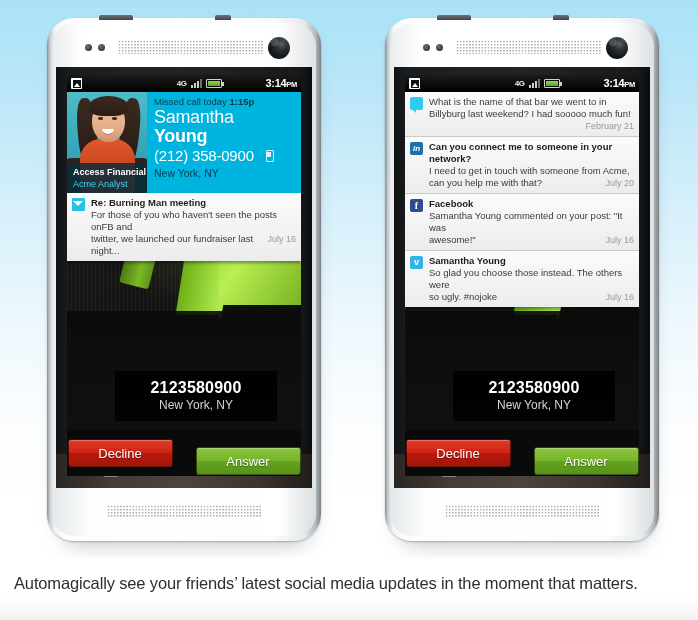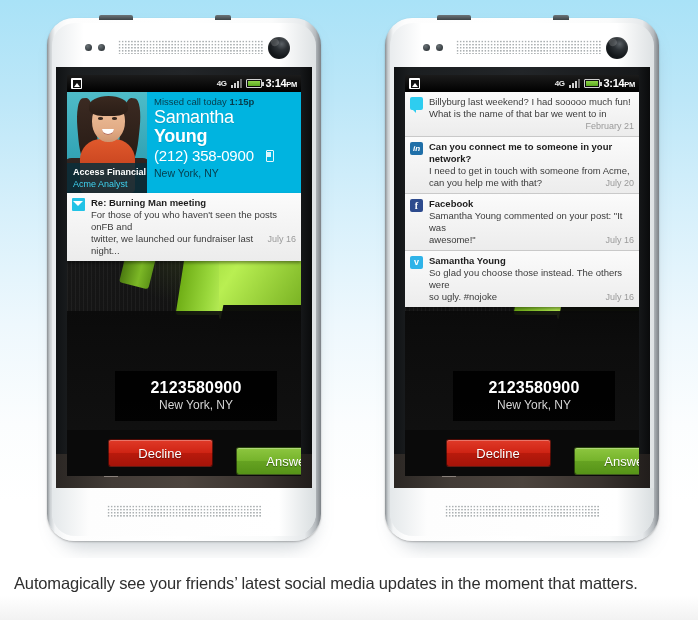--- a/index.html
+++ b/index.html
@@ -250,20 +250,21 @@
     display: block;
     width: 100%; height: 100%;
     background: linear-gradient(to bottom, #8fd44a, #5aa81f);
   }
   .clock {
     color: #ffffff;
     font-size: 11px;
     font-weight: bold;
     letter-spacing: -0.3px;
     line-height: 1;
+    margin-left: 40px;
   }
   .clock span { font-size: 7.5px; }
 
   
   .caller-card {
     position: absolute;
     left: 0; top: 17px;
     width: 234px;
     height: 101px;
     background: #00b4e0;
@@ -658,21 +659,20 @@
     position: absolute;
     left: 0; bottom: 0;
     width: 234px;
     height: 46px;
     background: #0a0a0a;
     display: flex;
     align-items: center;
     justify-content: center;
     gap: 23px;
     z-index: 4;
-    padding-left: 40px;
   }
   .abtn {
     width: 103px;
     height: 26px;
     border-radius: 3px;
     color: #ffffff;
     font-size: 13px;
     display: flex;
     align-items: center;
     justify-content: center;
@@ -936,22 +936,22 @@
                 </span>
               <span class="clock"><span style="font-size:11px">3:14</span><span>PM</span></span>
             </div>
           </div>
 
           <div class="notif-list right-pos">
 
             <div class="notif">
               <span class="n-icon sms"></span>
               <div class="n-body">
+                <div class="n-text">What is the name of that bar we went to in</div>
                 <div class="n-text">Billyburg last weekend? I had sooooo much fun!</div>
-                <div class="n-text">What is the name of that bar we went to in</div>
                 <div class="n-text" style="text-align:right"><span class="n-date" style="float:none">February 21</span></div>
               </div>
             </div>
 
             <div class="notif">
               <span class="n-icon linkedin">in</span>
               <div class="n-body">
                 <div class="n-title">Can you connect me to someone in your network?</div>
                 <div class="n-text">I need to get in touch with someone from Acme,</div>
                 <div class="n-text"><span class="n-date">July 20</span><span>can you help me with that?</span></div>

